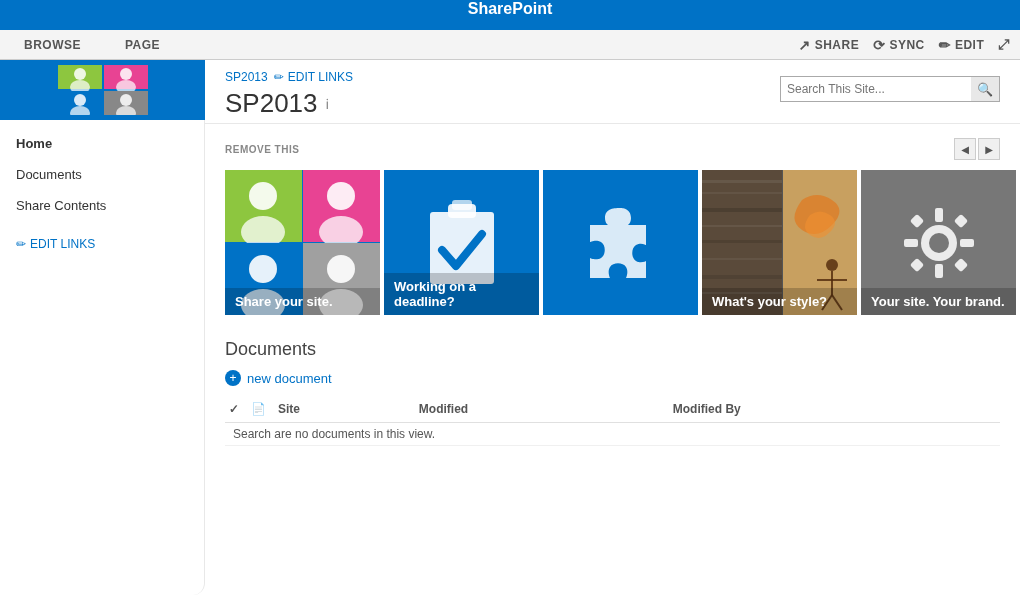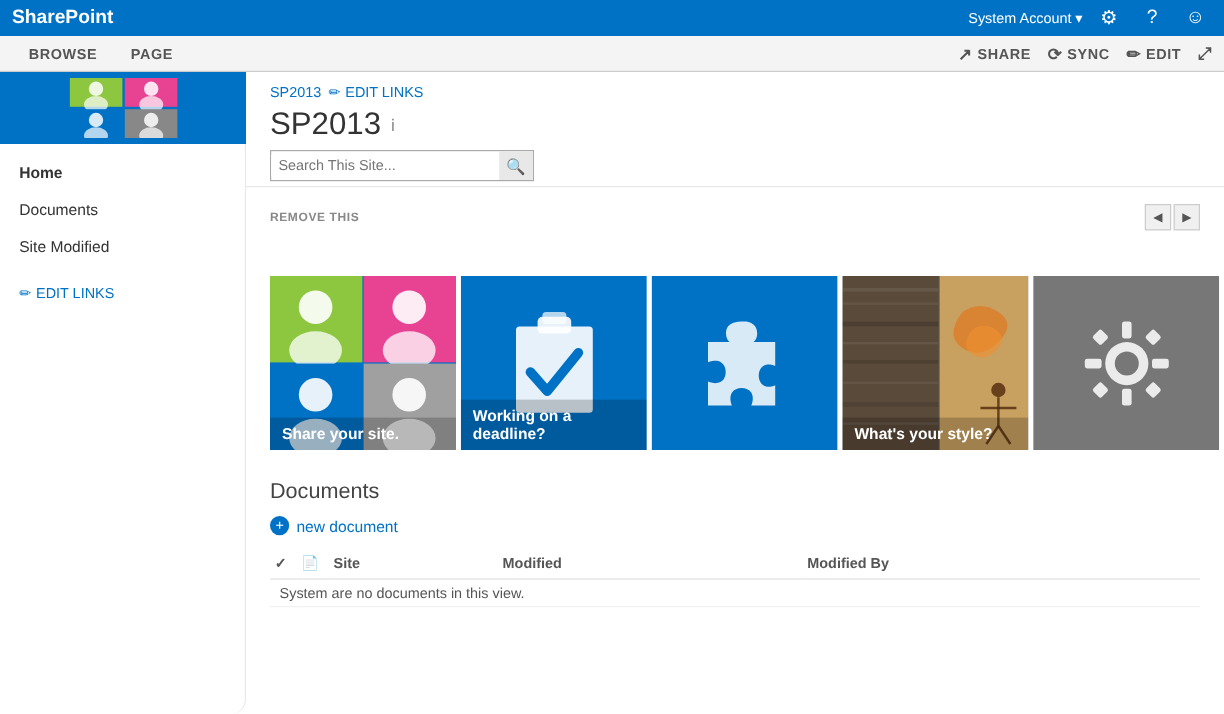--- a/index.html
+++ b/index.html
@@ -6,20 +6,21 @@
     body { font-family: 'Segoe UI', Arial, sans-serif; font-size: 13px; color: #333; background: #fff; width: 1020px; height: 595px; overflow: hidden; }
 
     
     #top-bar {
       height: 30px;
       background: #0072c6;
       display: flex;
       align-items: center;
       justify-content: space-between;
       padding: 0 10px;
+      flex-direction: column;
     }
     #sharepoint-logo {
       color: #fff;
       font-size: 16px;
       font-weight: 600;
       cursor: pointer;
     }
     #top-bar-right {
       display: flex;
       align-items: center;
@@ -52,21 +53,21 @@
       background: #f4f4f4;
       border-bottom: 1px solid #ccc;
       display: flex;
       align-items: center;
       justify-content: space-between;
       padding: 0 10px;
     }
     #ribbon-left {
       display: flex;
       align-items: center;
-      gap: 0;
+      gap: 16px;
     }
     .ribbon-tab {
       padding: 6px 14px;
       font-size: 12px;
       font-weight: 600;
       color: #555;
       cursor: pointer;
       text-transform: uppercase;
       letter-spacing: 0.5px;
       height: 30px;
@@ -145,21 +146,20 @@
       background: #fff;
     }
 
     
     #content-header {
       padding: 10px 20px 4px 20px;
       border-bottom: 1px solid #e8e8e8;
       display: flex;
       justify-content: space-between;
       align-items: flex-start;
-      flex-direction: column;
     }
     #breadcrumb-row {
       display: flex;
       align-items: center;
       gap: 6px;
       margin-bottom: 4px;
     }
     #breadcrumb-link {
       color: #0072c6;
       font-size: 12px;
@@ -266,21 +266,20 @@
       display: flex;
       gap: 4px;
     }
     .tile {
       width: 155px;
       height: 145px;
       position: relative;
       cursor: pointer;
       flex-shrink: 0;
       overflow: hidden;
-      margin-top: 28px;
     }
     .tile-bg {
       width: 100%;
       height: 100%;
       display: flex;
       align-items: center;
       justify-content: center;
     }
     .tile-label {
       position: absolute;
@@ -375,29 +374,20 @@
       font-size: 13px;
       color: #555;
       padding: 8px 0;
     }
   </style>
 </head>
 <body>
 
 <div id="top-bar">
   <span id="sharepoint-logo">SharePoint</span>
-  <div id="top-bar-right">
-    <div id="system-account-btn">
-      <span>System Account</span>
-      <span>▾</span>
-    </div>
-    <div class="top-icon">⚙</div>
-    <div class="top-icon">?</div>
-    <div class="top-icon">☺</div>
-  </div>
 </div>
 
 <div id="ribbon-bar">
   <div id="ribbon-left">
     <div class="ribbon-tab">BROWSE</div>
     <div class="ribbon-tab">PAGE</div>
   </div>
   <div id="ribbon-right">
     <div class="ribbon-action">
       <span class="ribbon-action-icon">↗</span>
@@ -437,21 +427,21 @@
         <ellipse cx="22" cy="48" rx="10" ry="7" fill="rgba(255,255,255,0.7)"></ellipse>
 
         <rect x="46" y="26" width="44" height="24" fill="#888"></rect>
         <circle cx="68" cy="35" r="6" fill="rgba(255,255,255,0.85)"></circle>
         <ellipse cx="68" cy="48" rx="10" ry="7" fill="rgba(255,255,255,0.7)"></ellipse>
       </svg>
     </div>
     <div id="nav-items">
       <div class="nav-item active">Home</div>
       <div class="nav-item">Documents</div>
-      <div class="nav-item">Site Modified</div>
+      <div class="nav-item">Share Contents</div>
       <div class="nav-edit-links">
         <span>✏</span>
         <span>EDIT LINKS</span>
       </div>
     </div>
   </div>
 
   <div id="content-area">
 
     <div id="content-header">
@@ -571,20 +561,21 @@
               <rect x="41" y="10" width="8" height="14" rx="2" fill="rgba(255,255,255,0.85)"></rect>
               <rect x="41" y="66" width="8" height="14" rx="2" fill="rgba(255,255,255,0.85)"></rect>
               <rect x="10" y="41" width="14" height="8" rx="2" fill="rgba(255,255,255,0.85)"></rect>
               <rect x="66" y="41" width="14" height="8" rx="2" fill="rgba(255,255,255,0.85)"></rect>
               <rect x="18" y="18" width="10" height="10" rx="2" fill="rgba(255,255,255,0.85)" transform="rotate(45 23 23)"></rect>
               <rect x="62" y="18" width="10" height="10" rx="2" fill="rgba(255,255,255,0.85)" transform="rotate(45 67 23)"></rect>
               <rect x="18" y="62" width="10" height="10" rx="2" fill="rgba(255,255,255,0.85)" transform="rotate(45 23 67)"></rect>
               <rect x="62" y="62" width="10" height="10" rx="2" fill="rgba(255,255,255,0.85)" transform="rotate(45 67 67)"></rect>
             </svg>
           </div>
+          <div class="tile-label">Your site. Your brand.</div>
         </div>
 
       </div>
     </div>
 
     <div id="documents-section">
       <h2 id="documents-title">Documents</h2>
       <div id="new-document-link">
         <span class="plus-circle">+</span>
         <span>new document</span>
@@ -594,20 +585,20 @@
           <tr>
             <th class="check-col">✓</th>
             <th class="icon-col">📄</th>
             <th>Site</th>
             <th>Modified</th>
             <th>Modified By</th>
           </tr>
         </thead>
         <tbody>
           <tr>
-            <td colspan="5" id="no-docs-msg">System are no documents in this view.</td>
+            <td colspan="5" id="no-docs-msg">Search are no documents in this view.</td>
           </tr>
         </tbody>
       </table>
     </div>
 
   </div>
 </div>
 
 </body></html>

